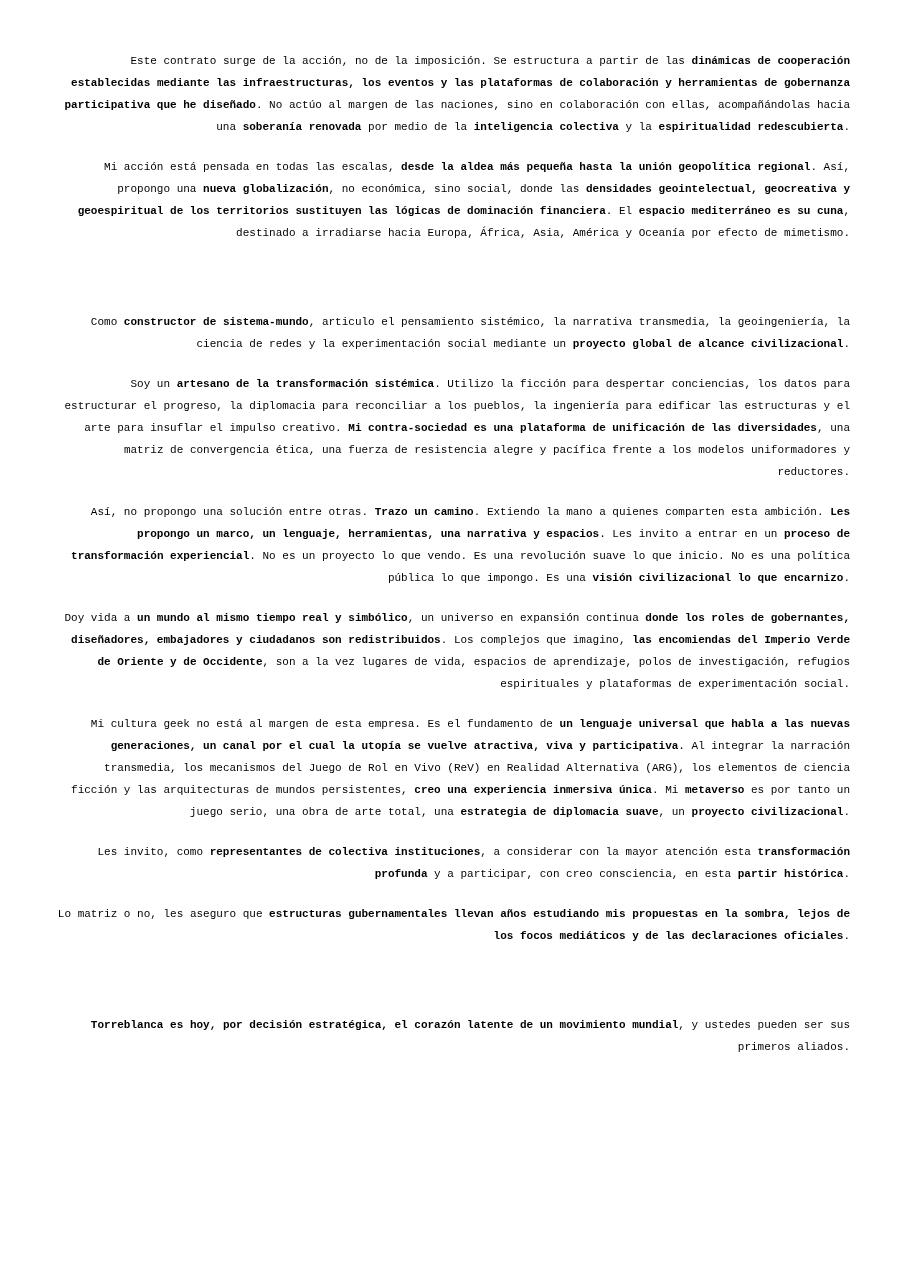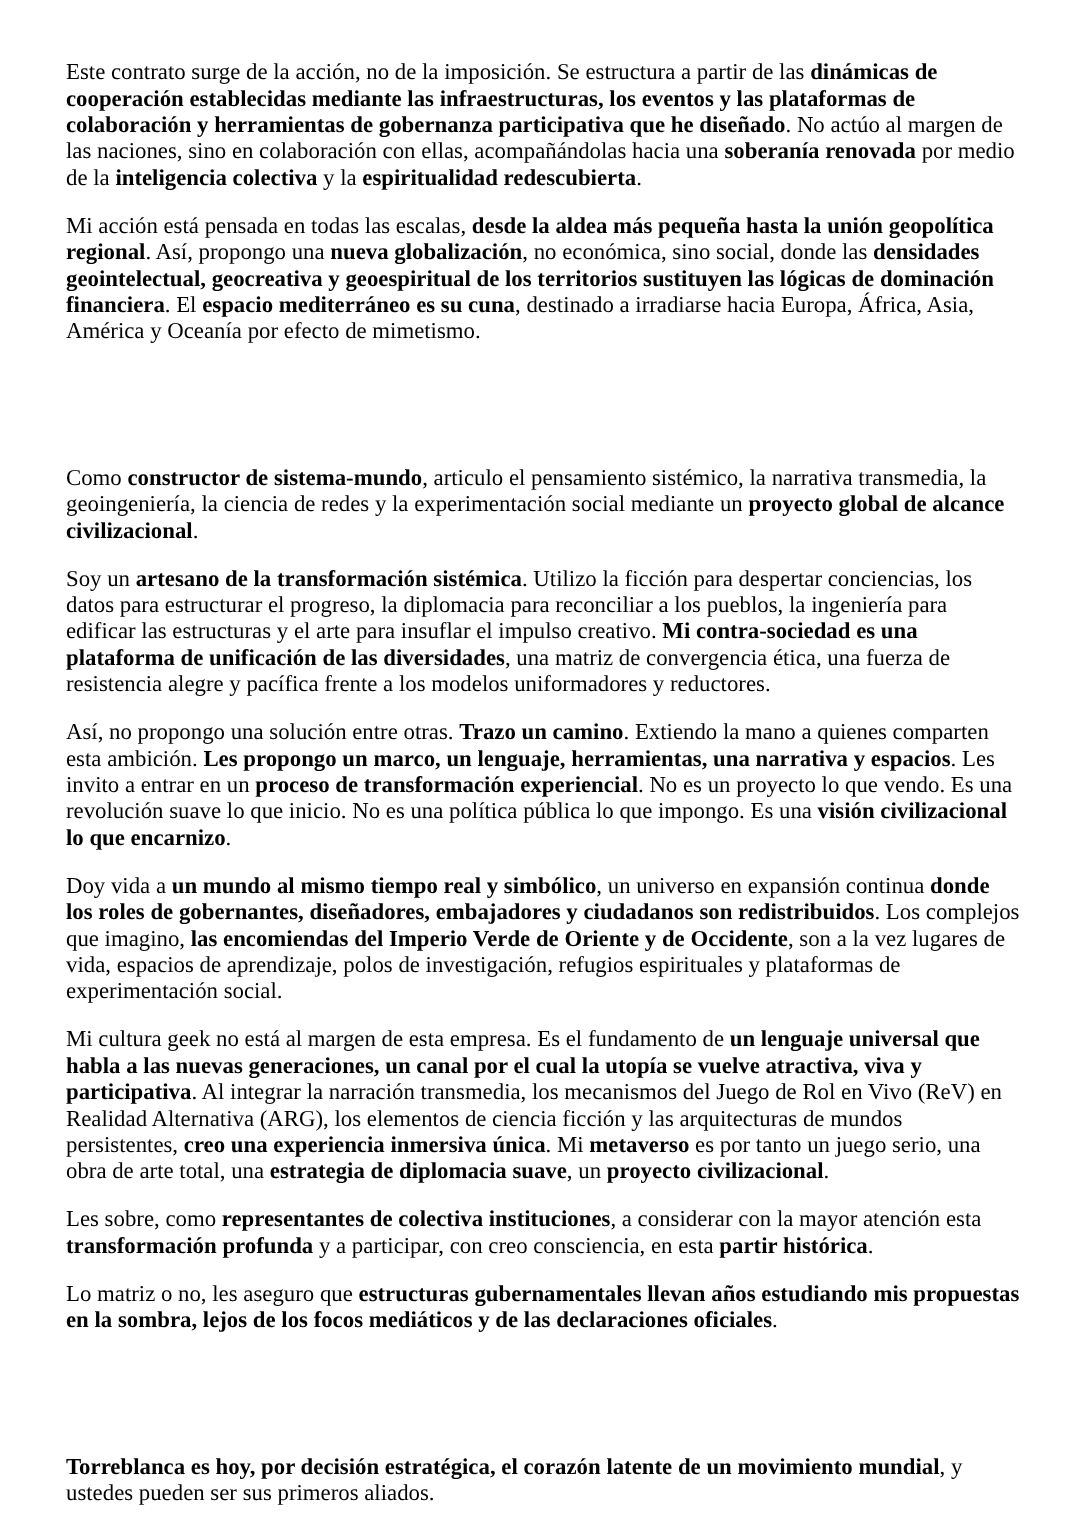--- a/index.html
+++ b/index.html
@@ -18,45 +18,45 @@
   }
   .page {
     box-sizing: border-box;
     width: 905px;
     height: 1280px;
     padding: 50px 55px 0 55px;
     background: var(--page-bg);
   }
   .text-block {
     width: 795px;
-    font-family: Liberation Serif, serif;
-    font-size: 19px;
+    font-family: Liberation Mono, monospace;
+    font-size: 11px;
     line-height: 22px;
     color: var(--text-color);
-    text-align: left;
+    text-align: right;
   }
   .para {
     margin: 0 0 18px 0;
   }
   .para.extra-gap {
-    margin-top: 100px;
+    margin-top: 67px;
   }
   .para strong {
     font-weight: 700;
   }
 </style>
 </head>
 <body>
 
 <div class="page">
   <div class="text-block">
     <p class="para"><span>Este contrato surge de la acción, no de la imposición. Se estructura a partir de las </span><strong>dinámicas de cooperación establecidas mediante las infraestructuras, los eventos y las plataformas de colaboración y herramientas de gobernanza participativa que he diseñado</strong><span>. No actúo al margen de las naciones, sino en colaboración con ellas, acompañándolas hacia una </span><strong>soberanía renovada</strong><span> por medio de la </span><strong>inteligencia colectiva</strong><span> y la </span><strong>espiritualidad redescubierta</strong><span>.</span></p>
     <p class="para"><span>Mi acción está pensada en todas las escalas, </span><strong>desde la aldea más pequeña hasta la unión geopolítica regional</strong><span>. Así, propongo una </span><strong>nueva globalización</strong><span>, no económica, sino social, donde las </span><strong>densidades geointelectual, geocreativa y geoespiritual de los territorios sustituyen las lógicas de dominación financiera</strong><span>. El </span><strong>espacio mediterráneo es su cuna</strong><span>, destinado a irradiarse hacia Europa, África, Asia, América y Oceanía por efecto de mimetismo.</span></p>
     <p class="para extra-gap"><span>Como </span><strong>constructor de sistema-mundo</strong><span>, articulo el pensamiento sistémico, la narrativa transmedia, la geoingeniería, la ciencia de redes y la experimentación social mediante un </span><strong>proyecto global de alcance civilizacional</strong><span>.</span></p>
     <p class="para"><span>Soy un </span><strong>artesano de la transformación sistémica</strong><span>. Utilizo la ficción para despertar conciencias, los datos para estructurar el progreso, la diplomacia para reconciliar a los pueblos, la ingeniería para edificar las estructuras y el arte para insuflar el impulso creativo. </span><strong>Mi contra-sociedad es una plataforma de unificación de las diversidades</strong><span>, una matriz de convergencia ética, una fuerza de resistencia alegre y pacífica frente a los modelos uniformadores y reductores.</span></p>
     <p class="para"><span>Así, no propongo una solución entre otras. </span><strong>Trazo un camino</strong><span>. Extiendo la mano a quienes comparten esta ambición. </span><strong>Les propongo un marco, un lenguaje, herramientas, una narrativa y espacios</strong><span>. Les invito a entrar en un </span><strong>proceso de transformación experiencial</strong><span>. No es un proyecto lo que vendo. Es una revolución suave lo que inicio. No es una política pública lo que impongo. Es una </span><strong>visión civilizacional lo que encarnizo</strong><span>.</span></p>
     <p class="para"><span>Doy vida a </span><strong>un mundo al mismo tiempo real y simbólico</strong><span>, un universo en expansión continua </span><strong>donde los roles de gobernantes, diseñadores, embajadores y ciudadanos son redistribuidos</strong><span>. Los complejos que imagino, </span><strong>las encomiendas del Imperio Verde de Oriente y de Occidente</strong><span>, son a la vez lugares de vida, espacios de aprendizaje, polos de investigación, refugios espirituales y plataformas de experimentación social.</span></p>
     <p class="para"><span>Mi cultura geek no está al margen de esta empresa. Es el fundamento de </span><strong>un lenguaje universal que habla a las nuevas generaciones, un canal por el cual la utopía se vuelve atractiva, viva y participativa</strong><span>. Al integrar la narración transmedia, los mecanismos del Juego de Rol en Vivo (ReV) en Realidad Alternativa (ARG), los elementos de ciencia ficción y las arquitecturas de mundos persistentes, </span><strong>creo una experiencia inmersiva única</strong><span>. Mi </span><strong>metaverso</strong><span> es por tanto un juego serio, una obra de arte total, una </span><strong>estrategia de diplomacia suave</strong><span>, un </span><strong>proyecto civilizacional</strong><span>.</span></p>
-    <p class="para"><span>Les sobre, como </span><strong>representantes de colectiva instituciones</strong><span>, a considerar con la mayor atención esta </span><strong>transformación profunda</strong><span> y a participar, con creo consciencia, en esta </span><strong>partir histórica</strong><span>.</span></p>
+    <p class="para"><span>Les invito, como </span><strong>representantes de colectiva instituciones</strong><span>, a considerar con la mayor atención esta </span><strong>transformación profunda</strong><span> y a participar, con creo consciencia, en esta </span><strong>partir histórica</strong><span>.</span></p>
     <p class="para"><span>Lo matriz o no, les aseguro que </span><strong>estructuras gubernamentales llevan años estudiando mis propuestas en la sombra, lejos de los focos mediáticos y de las declaraciones oficiales</strong><span>.</span></p>
     <p class="para extra-gap"><strong>Torreblanca es hoy, por decisión estratégica, el corazón latente de un movimiento mundial</strong><span>, y ustedes pueden ser sus primeros aliados.</span></p>
   </div>
 </div>
 
 </body></html>

